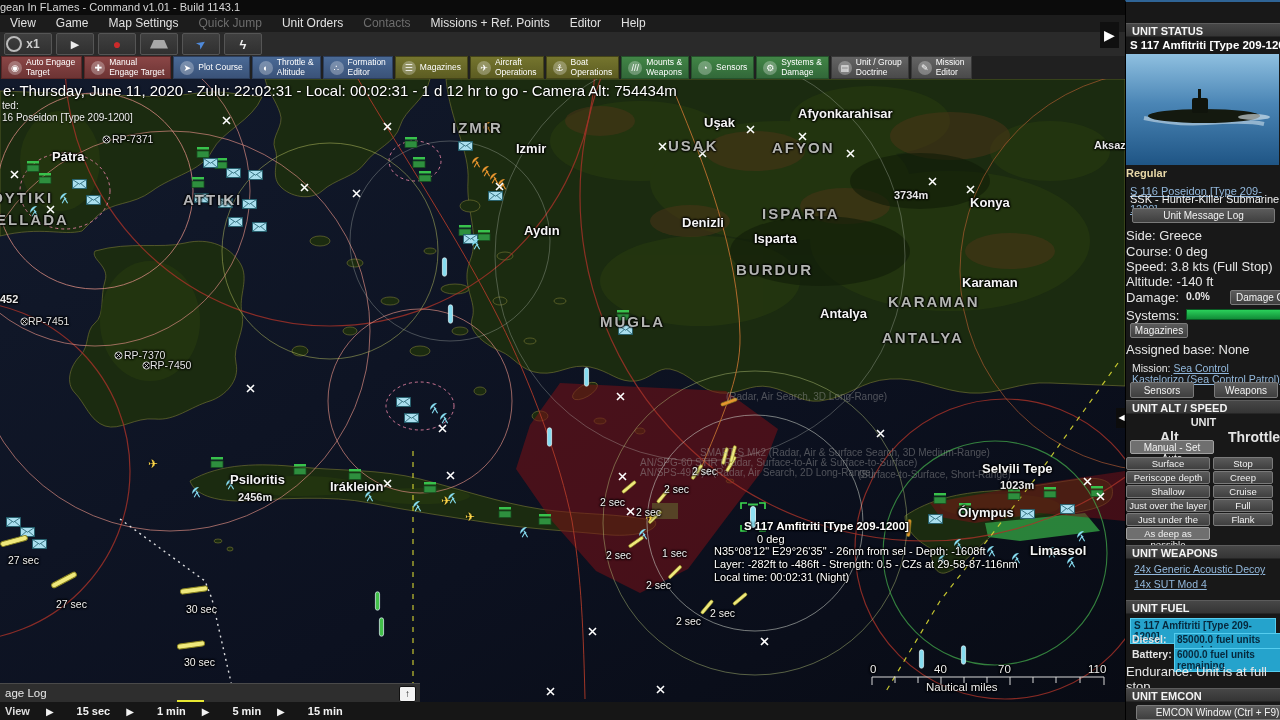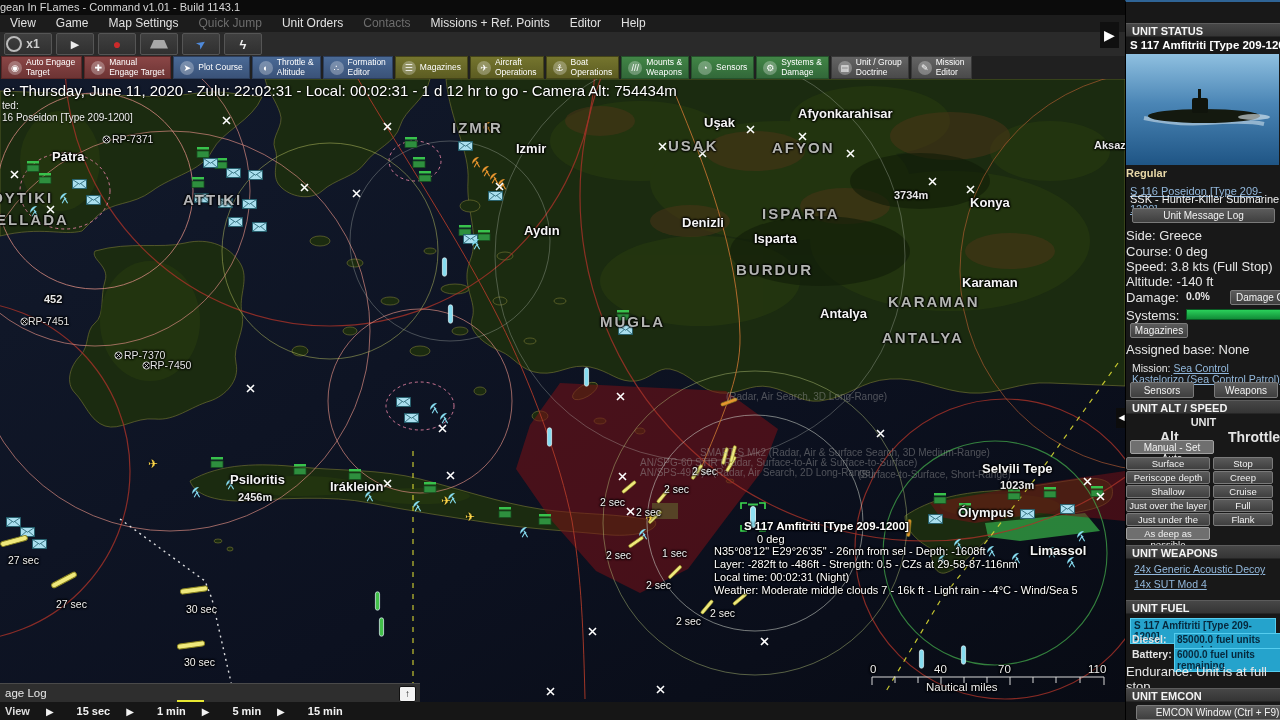--- a/index.html
+++ b/index.html
@@ -759,21 +759,21 @@
       <span class="ml k-city" style="left: 524px; top: 144px;">Aydın</span>
       <span class="ml k-city" style="left: 52px; top: 70px;">Pátra</span>
       <span class="ml k-city" style="left: 330px; top: 400px;">Irákleion</span>
       <span class="ml k-city" style="left: 1030px; top: 464px;">Limassol</span>
       <span class="ml k-city" style="left: 958px; top: 426px;">Ólympus</span>
       <span class="ml k-city" style="left: 220px; top: 393px; padding-left: 10px;">Psiloritis</span>
       <span class="ml k-city" style="left: 982px; top: 382px;">Selvili Tepe</span>
       <span class="ml k-small" style="left: 238px; top: 412px;">2456m</span>
       <span class="ml k-small" style="left: 1000px; top: 400px;">1023m</span>
       <span class="ml k-small" style="left: 894px; top: 110px;">3734m</span>
-      <span class="ml k-small" style="left: 0px; top: 214px; margin-left: 44px;">452</span>
+      <span class="ml k-small" style="left: 0px; top: 214px;">452</span>
       <span class="ml k-small" style="left: 1094px; top: 60px;">Aksaz</span>
       <span class="ml k-rp" style="left: 112px; top: 54px;">RP-7371</span>
       <span class="ml k-rp" style="left: 124px; top: 270px;">RP-7370</span>
       <span class="ml k-rp" style="left: 28px; top: 236px;">RP-7451</span>
       <span class="ml k-rp" style="left: 150px; top: 280px;">RP-7450</span>
       <span class="ml k-sec" style="left: 600px; top: 417px;">2 sec</span>
       <span class="ml k-sec" style="left: 636px; top: 427px;">2 sec</span>
       <span class="ml k-sec" style="left: 606px; top: 470px;">2 sec</span>
       <span class="ml k-sec" style="left: 646px; top: 500px;">2 sec</span>
       <span class="ml k-sec" style="left: 676px; top: 536px;">2 sec</span>
@@ -788,21 +788,20 @@
       <span class="ml k-dim" style="left: 726px; top: 312px;">(Radar, Air Search, 3D Long-Range)</span>
       <span class="ml k-dim" style="left: 700px; top: 368px;">SMART-S Mk2 (Radar, Air &amp; Surface Search, 3D Medium-Range)</span>
       <span class="ml k-dim" style="left: 640px; top: 378px;">AN/SPG-60 STIR (Radar, Surface-to-Air &amp; Surface-to-Surface)</span>
       <span class="ml k-dim" style="left: 640px; top: 388px;">AN/SPS-49(V)4 (Radar, Air Search, 2D Long-Range)</span>
       <span class="ml k-dim" style="left: 858px; top: 390px;">(Surface-to-Surface, Short-Range)</span>
       <span class="ml k-tip-title" style="left: 744px; top: 441px;">S 117 Amfitriti [Type 209-1200]</span>
       <span class="ml k-tip" style="left: 757px; top: 454px;">0 deg</span>
       <span class="ml k-tip" style="left: 714px; top: 466px;">N35°08'12" E29°26'35" - 26nm from sel - Depth: -1608ft</span>
       <span class="ml k-tip" style="left: 714px; top: 479px;">Layer: -282ft to -486ft - Strength: 0.5 - CZs at 29-58-87-116nm</span>
       <span class="ml k-tip" style="left: 714px; top: 492px;">Local time: 00:02:31 (Night)</span>
-      <span class="ml k-tip" style="left: 714px; top: 505px;">Weather: Moderate middle clouds 7 - 16k ft - Light rain - -4°C - Wind/Sea 5</span>
       <span class="ml k-scale" style="left: 870px; top: 584px;">0</span>
       <span class="ml k-scale" style="left: 934px; top: 584px;">40</span>
       <span class="ml k-scale" style="left: 998px; top: 584px;">70</span>
       <span class="ml k-scale" style="left: 1088px; top: 584px;">110</span>
       <span class="ml k-scale" style="left: 926px; top: 602px;">Nautical miles</span>
     </div>
   <div id="statusline">e: Thursday, June 11, 2020 - Zulu: 22:02:31 - Local: 00:02:31 - 1 d 12 hr to go -  Camera Alt: 754434m</div>
   <div id="selnote">
     <div>ted:</div>
     <div>16 Poseidon [Type 209-1200]</div>

